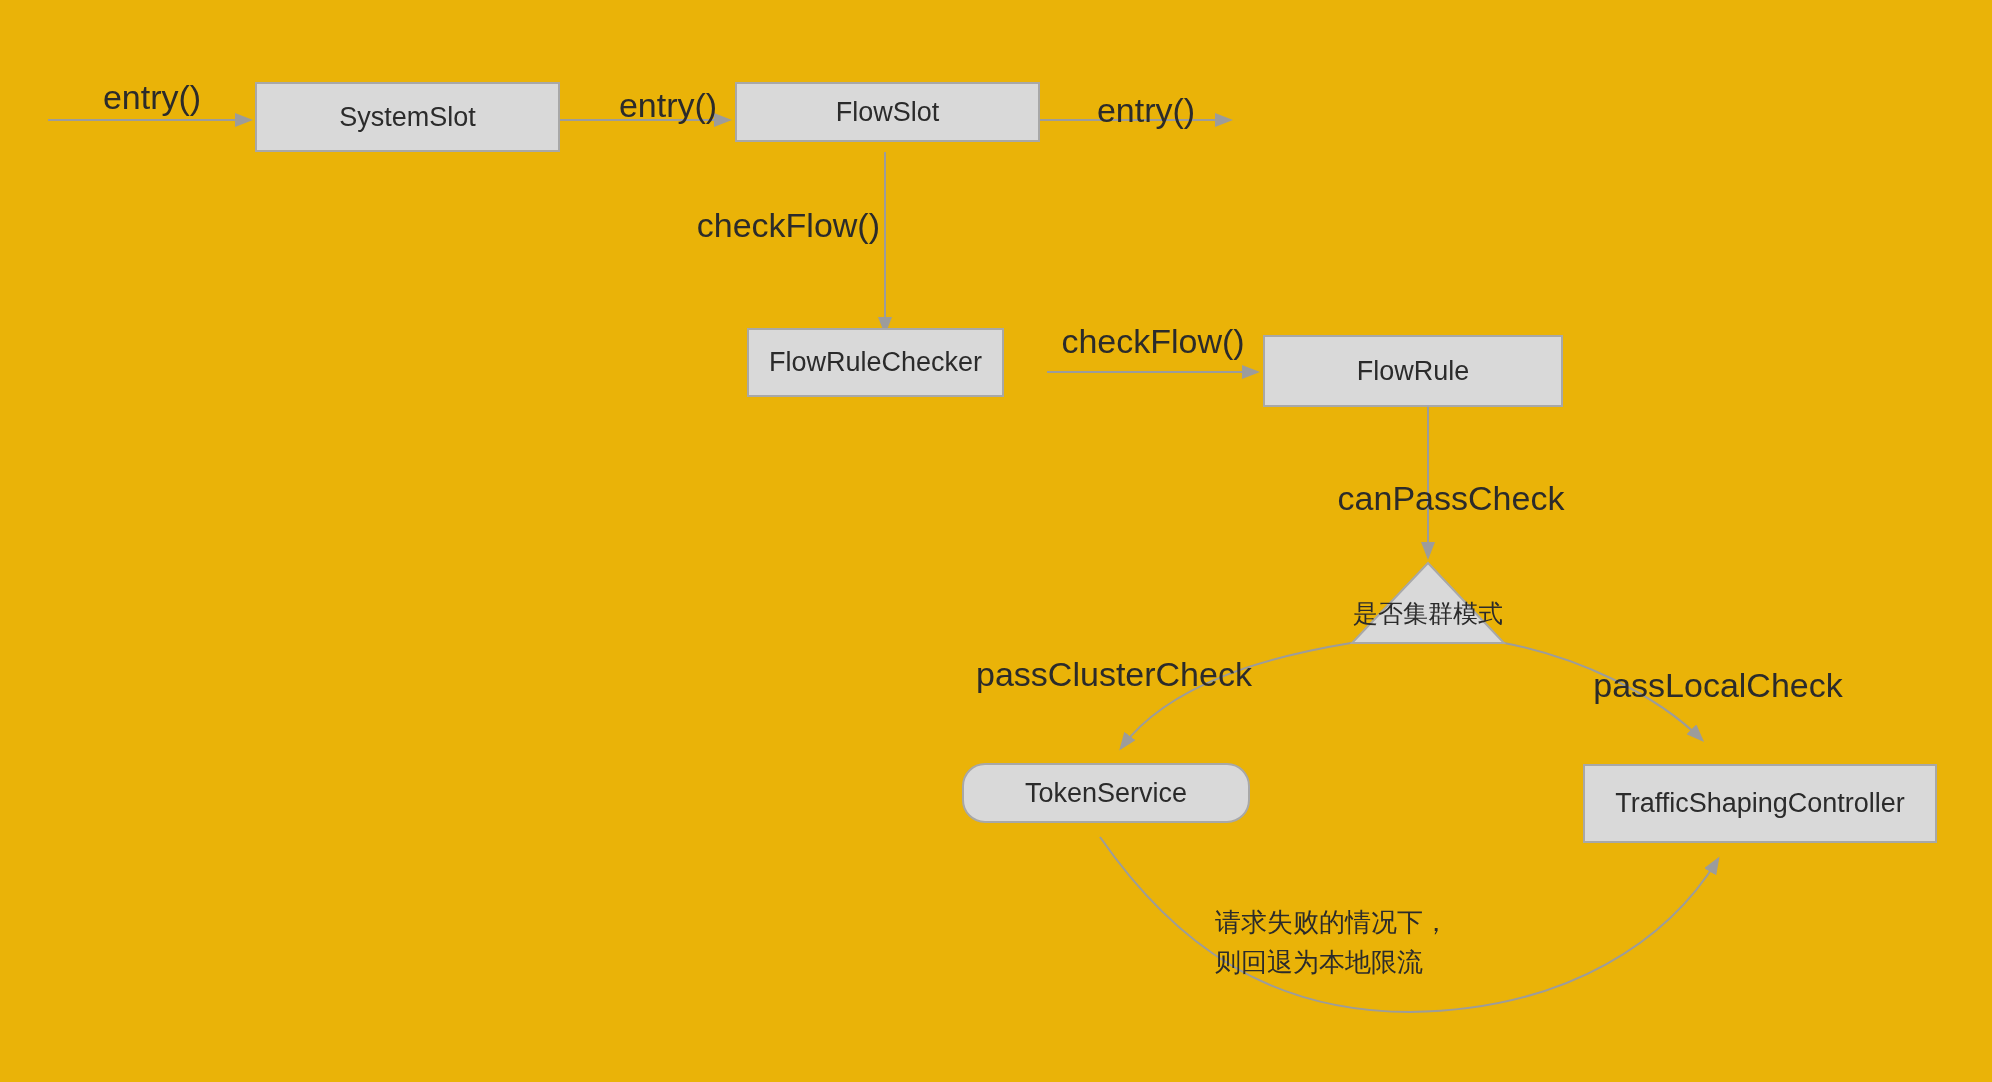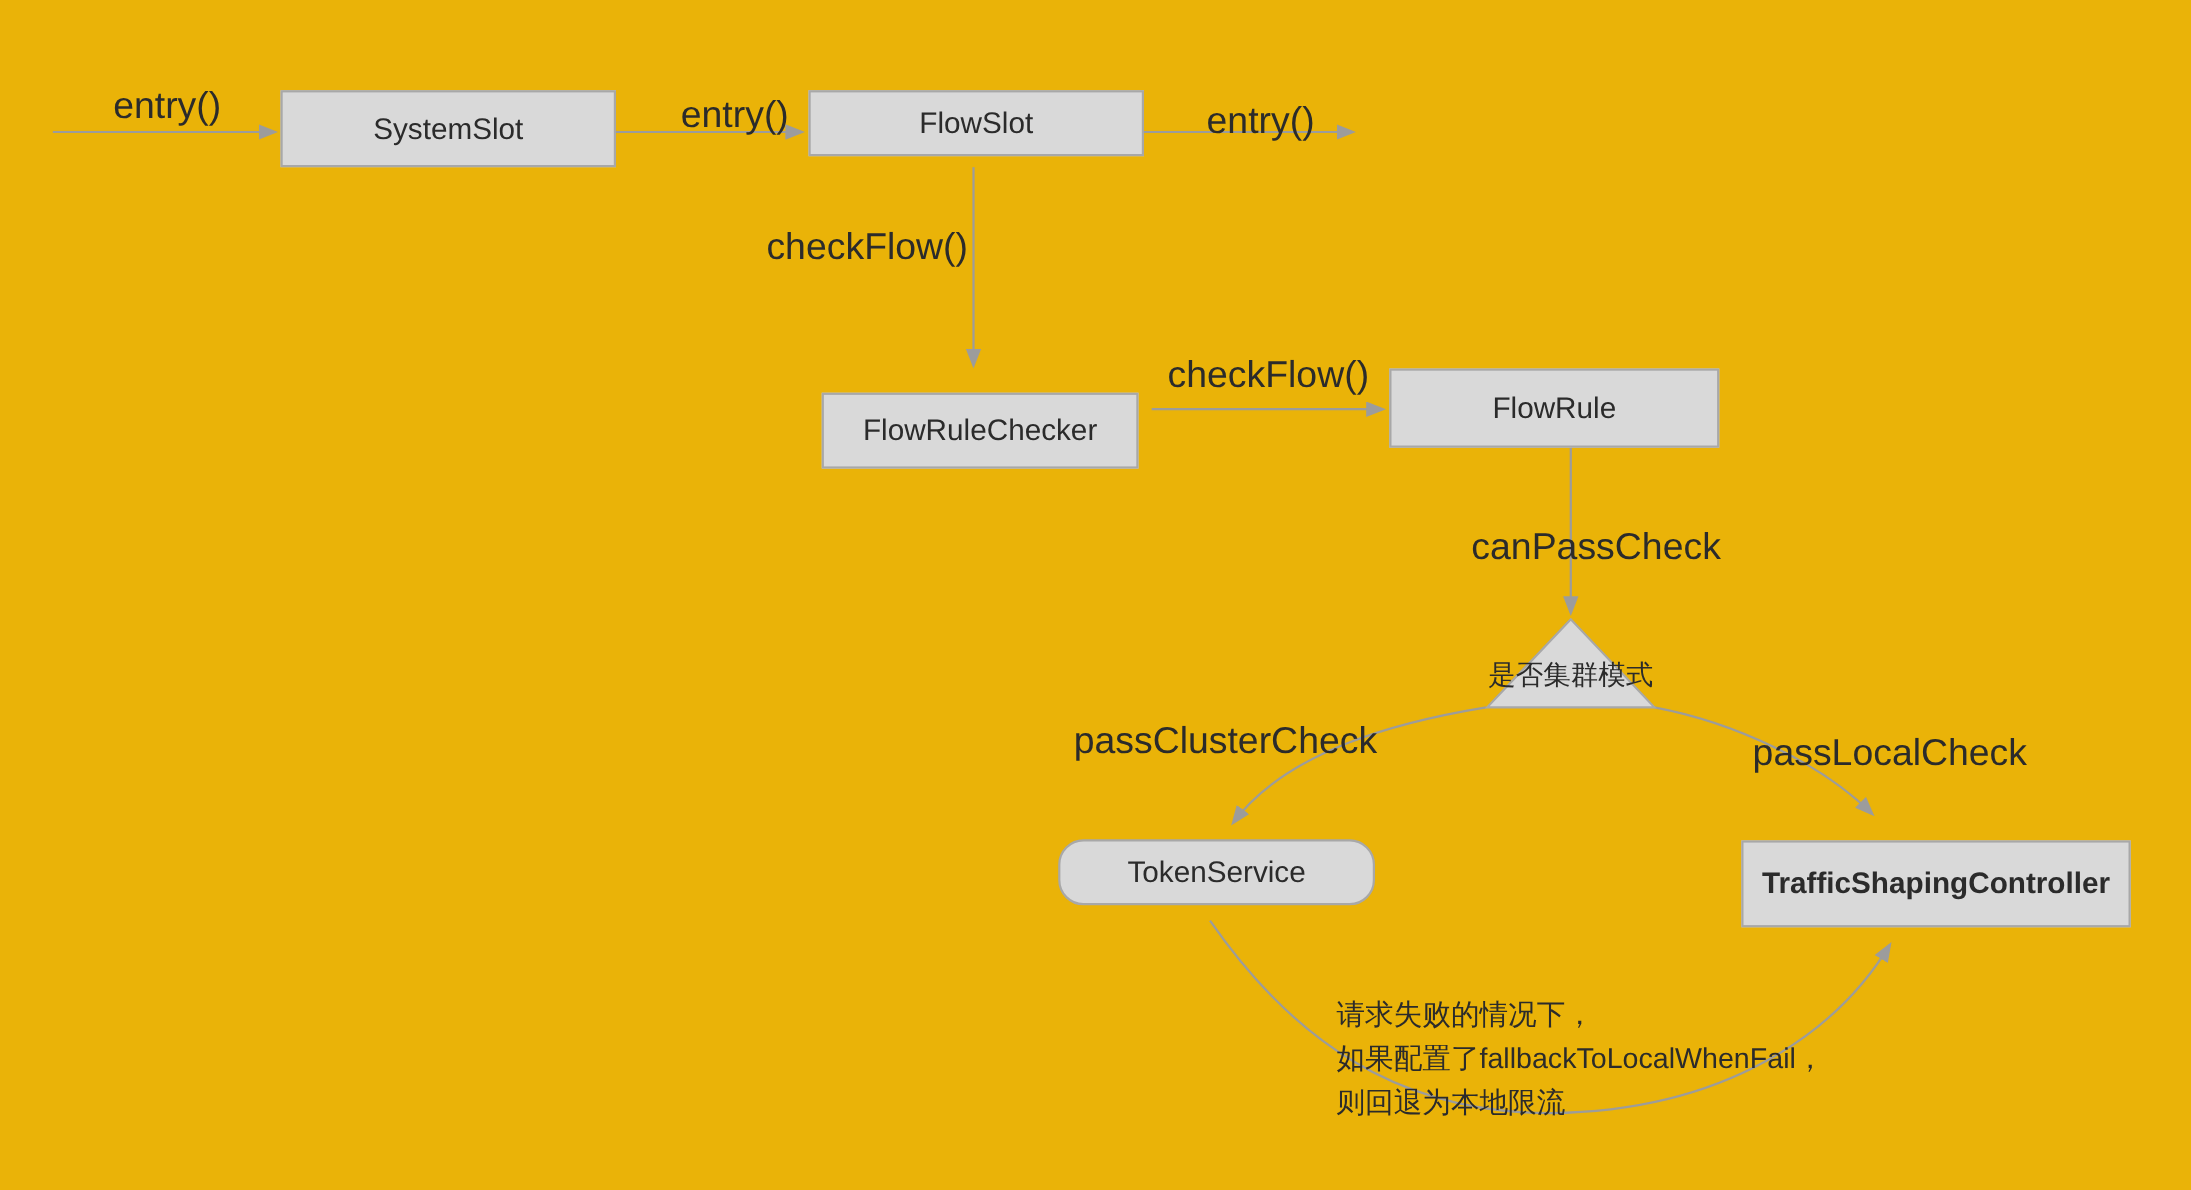--- a/index.html
+++ b/index.html
@@ -90,27 +90,27 @@
 
     <path d="M 1100 837 C 1175 945 1270 1012 1410 1012 C 1570 1010 1670 938 1718 859" fill="none" stroke="#9c9c9c" stroke-width="2" marker-end="url(#arrow)"></path>
 
     <polygon points="1428,563 1352,643 1504,643" fill="#d9d9d9" stroke="#a8a8a8" stroke-width="2"></polygon>
   </svg>
 
   <div class="node" style="left:255px; top:82px; width:305px; height:70px;">SystemSlot</div>
 
   <div class="node" style="left:735px; top:82px; width:305px; height:60px;">FlowSlot</div>
 
-  <div class="node" style="left:747px; top:357px; width:288px; height:69px;">FlowRuleChecker</div>
+  <div class="node" style="left:747px; top:328px; width:257px; height:69px;">FlowRuleChecker</div>
 
   <div class="node" style="left:1263px; top:335px; width:300px; height:72px;">FlowRule</div>
 
   <div class="node" style="left:962px; top:763px; width:288px; height:60px;border-radius:23px;">TokenService</div>
 
-  <div class="node" style="left:1583px; top:764px; width:354px; height:79px;font-weight:bold;">TrafficShapingController</div>
+  <div class="node" style="left:1583px; top:764px; width:354px; height:79px;">TrafficShapingController</div>
 
   <div class="edge-label" style="left:152px; top:97px;">entry()</div>
 
   <div class="edge-label" style="left:668px; top:105px;">entry()</div>
 
   <div class="edge-label" style="left:1146px; top:110px;">entry()</div>
 
   <div class="edge-label anchor-right" style="left:880px; top:225px;">checkFlow()</div>
 
   <div class="edge-label" style="left:1153px; top:341px;">checkFlow()</div>
@@ -118,17 +118,16 @@
   <div class="edge-label" style="left:1427px; top:498px;margin-left:24px;">canPassCheck</div>
 
   <div class="decision-label" style="left:1428px; top:613px;">是否集群模式</div>
 
   <div class="edge-label" style="left:1114px; top:674px;">passClusterCheck</div>
 
   <div class="edge-label" style="left:1718px; top:685px;">passLocalCheck</div>
 
   <div class="note">
     <div>请求失败的情况下，</div>
-    <div>如果配置了fallbackToLocalWhenFail，</div>
     <div>则回退为本地限流</div>
   </div>
 
 </div>
 
 </body></html>

